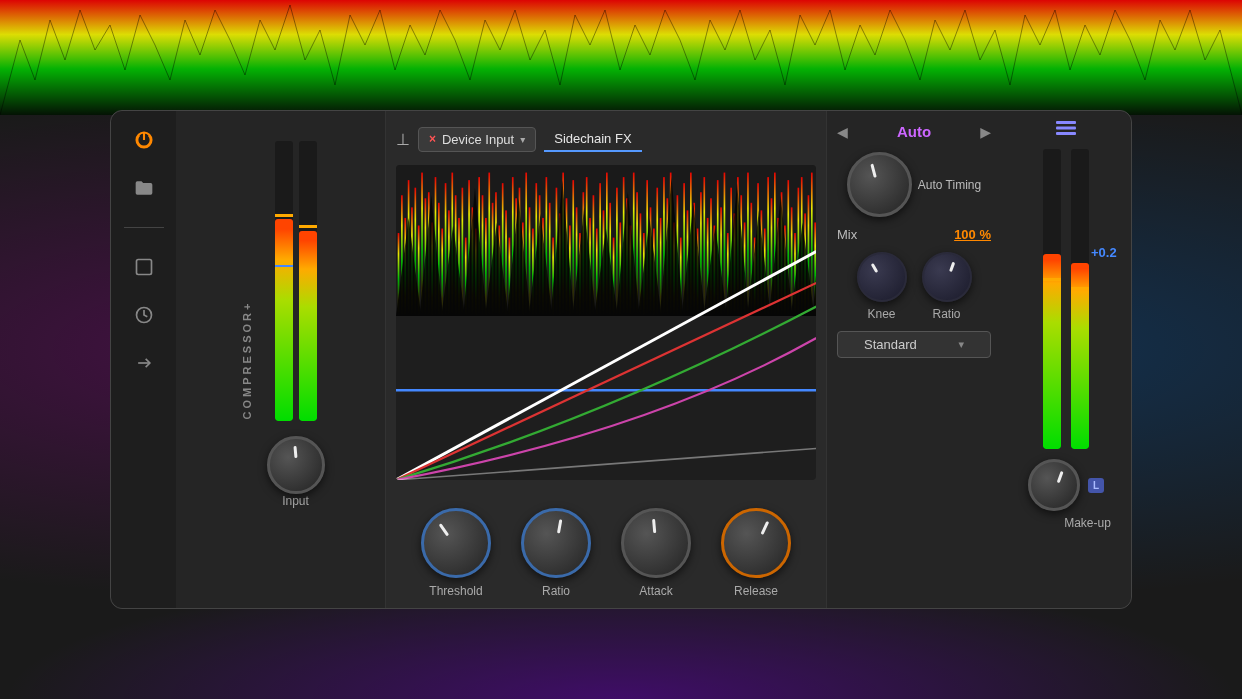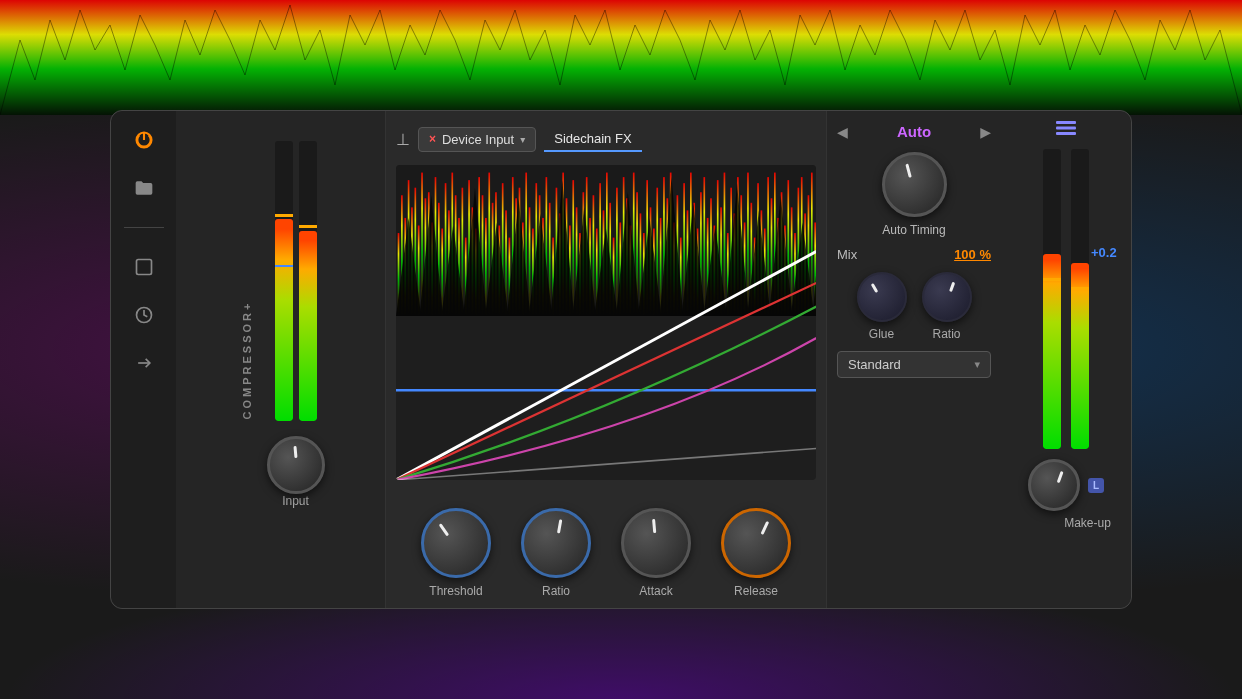--- a/index.html
+++ b/index.html
@@ -321,21 +321,21 @@
     }
 
     .glue-title {
       color: #cc66ff;
       font-size: 15px;
       font-weight: bold;
     }
 
     .auto-timing-section {
       display: flex;
-      flex-direction: column;
+      flex-direction: row;
       align-items: center;
       gap: 6px;
     }
 
     .auto-timing-label {
       color: #bbb;
       font-size: 12px;
     }
 
     .mix-row {
@@ -388,21 +388,21 @@
       box-shadow: 0 3px 8px rgba(0,0,0,0.6);
     }
 
     .standard-dropdown {
       display: flex;
       align-items: center;
       justify-content: space-between;
       background: #333;
       border: 1px solid #555;
       border-radius: 4px;
-      padding: 5px 10px;
+      padding: 5px 26px;
       width: 100%;
       cursor: pointer;
     }
 
     .standard-dropdown span {
       color: #ccc;
       font-size: 13px;
     }
 
     .standard-dropdown .arrow {
@@ -852,21 +852,21 @@
       <div class="mix-row">
         <span class="mix-label">Mix</span>
         <span class="mix-value">100 %</span>
       </div>
 
       <div class="knee-relax-row">
         <div class="knee-relax-group">
           <div class="knob-dark">
             <div class="knob-indicator" style="position:absolute;width:3px;height:10px;background:#eee;border-radius:2px;top:7px;left:50%;transform:translateX(-50%) rotate(-30deg);transform-origin:50% calc(100% + 10px);"></div>
           </div>
-          <div class="knee-relax-label">Glue</div>
+          <div class="knee-relax-label">Knee</div>
         </div>
         <div class="knee-relax-group">
           <div class="knob-dark">
             <div class="knob-indicator" style="position:absolute;width:3px;height:10px;background:#eee;border-radius:2px;top:7px;left:50%;transform:translateX(-50%) rotate(20deg);transform-origin:50% calc(100% + 10px);"></div>
           </div>
           <div class="knee-relax-label">Ratio</div>
         </div>
       </div>
 
       <div class="standard-dropdown">

